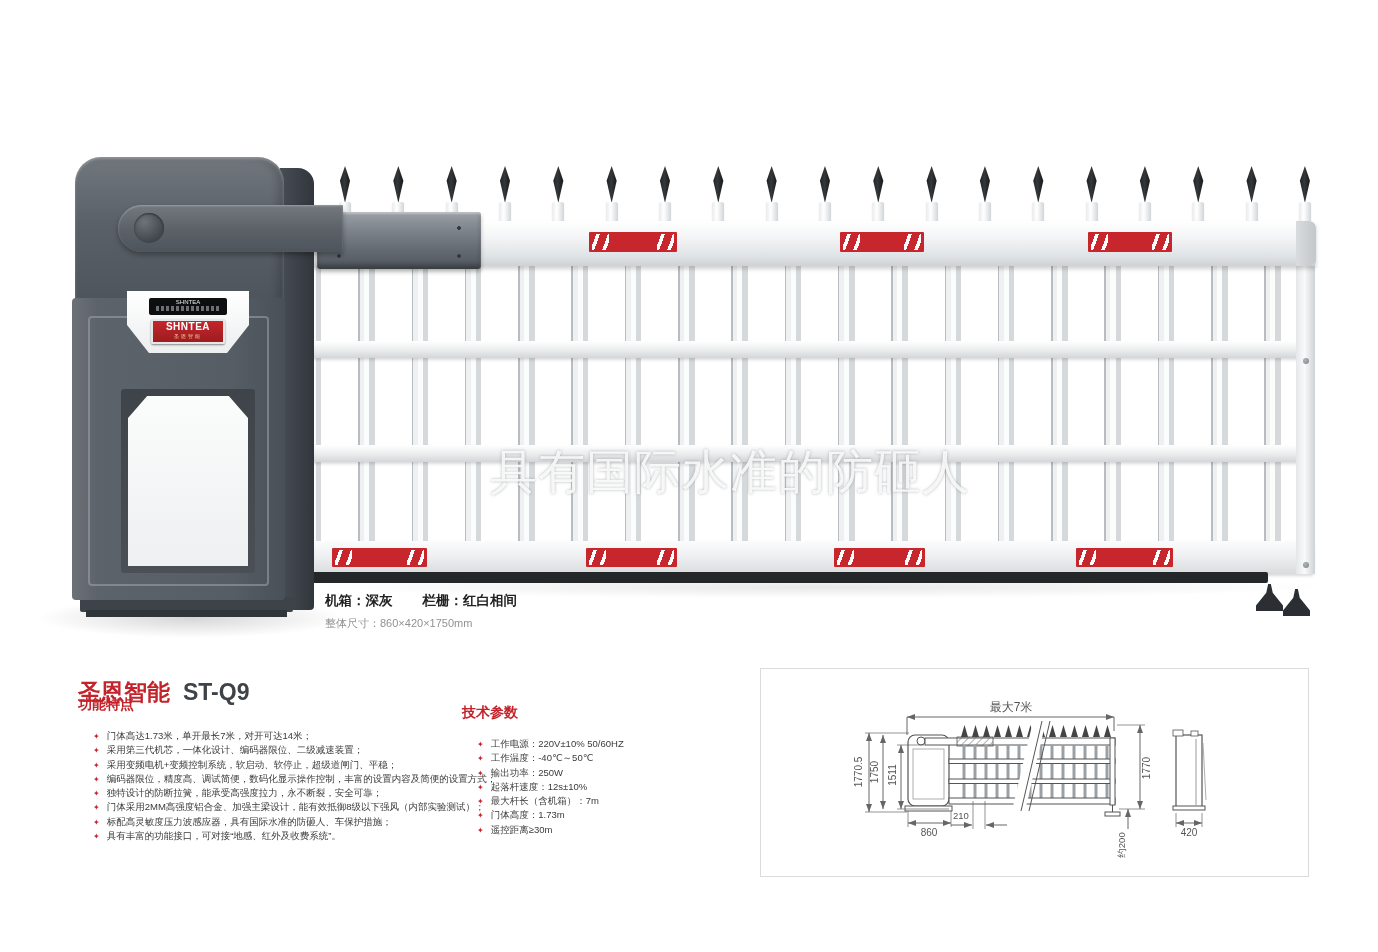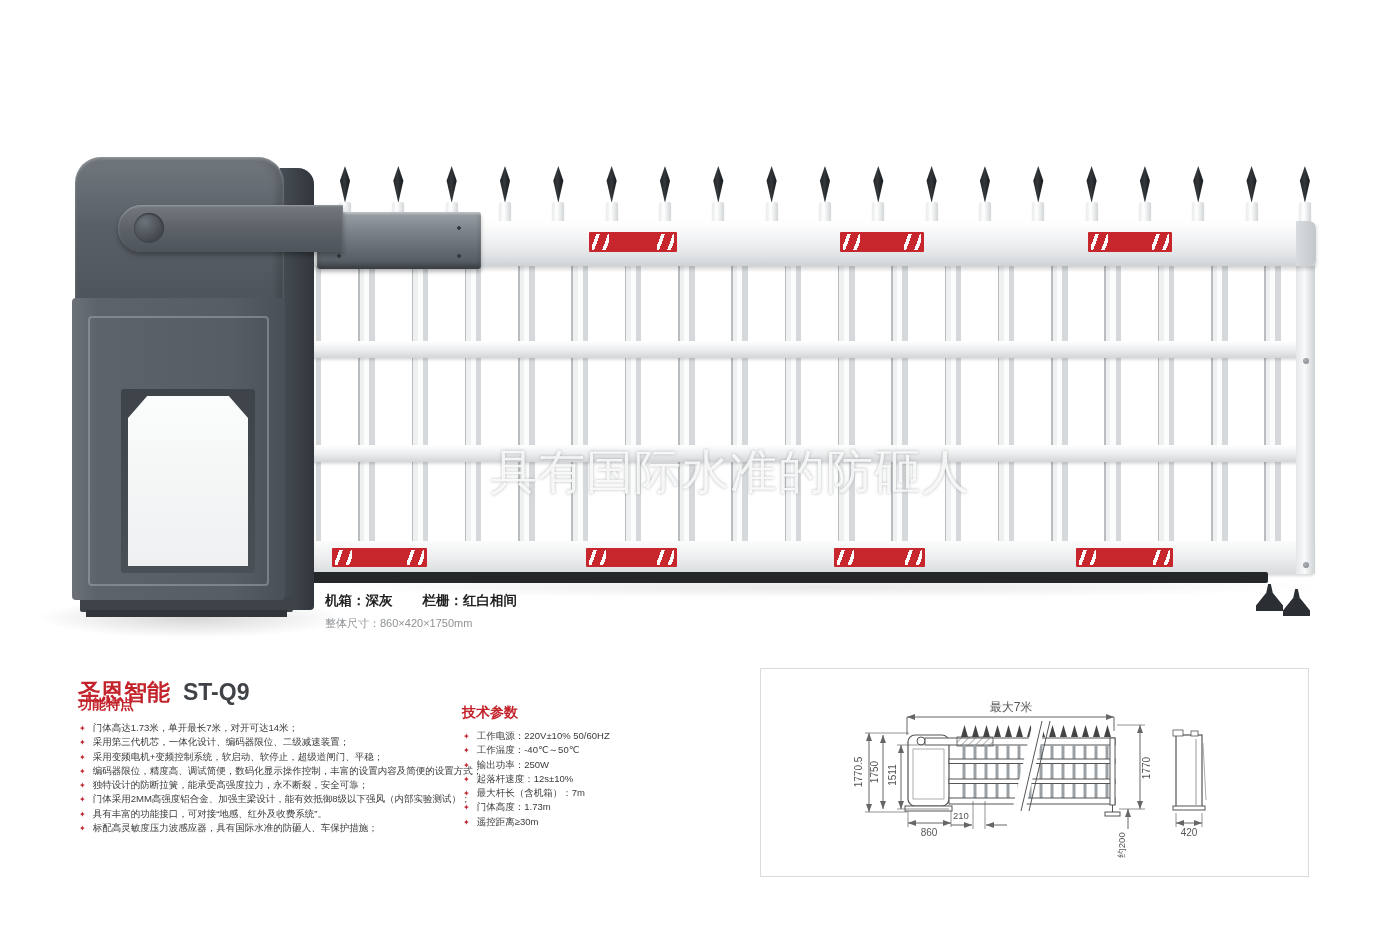--- a/index.html
+++ b/index.html
@@ -117,21 +117,21 @@
   .cap1{font-size:13.5px;font-weight:700;color:#222;}
   .cap1 span{margin-right:30px;}
   .cap2{margin-top:6px;font-size:11px;color:#8f9396;}
 
   
   .title{position:absolute;left:78px;top:662px;font-size:23px;white-space:nowrap;}
   .t-cn{color:#c3232b;font-weight:700;}
   .t-model{color:#3f4347;font-weight:700;margin-left:13px;}
 
   .col h2{margin:0 0 7px 0;font-size:14px;font-weight:700;color:#c3232b;}
-  .col ul{margin:1px;padding:0;list-style:none;}
+  .col ul{margin:15px;padding:0;list-style:none;}
   .col li{white-space:nowrap;height:14.3px;line-height:14.3px;font-size:9.5px;color:#3a3a3a;}
   .blt{color:#c3232b;font-size:8px;margin-right:7px;}
   .features{position:absolute;left:78px;top:696px;width:380px;}
   .specs{position:absolute;left:462px;top:704px;width:270px;}
 
   .diagram-box{position:absolute;left:760px;top:668px;width:547px;height:207px;
     border:1px solid #d9dbdd;background:#fff;box-sizing:content-box;}
   .diagram-box svg{display:block;}
   .dtxt{font-family:"Liberation Sans","DejaVu Sans",sans-serif;fill:#555;}
 </style>
@@ -191,20 +191,29 @@
 
     <div class="bracket"></div>
 
     <div class="cab-side"></div>
     <div class="cab-head"></div>
     <div class="cab-arm">
       <div class="pivot"></div>
     </div>
     <div class="cab-body">
       <div class="panel-outline"></div>
+    </div>
+    <div class="logo-panel">
+      <div class="nameplate">
+        <span>SHNTEA</span>
+      </div>
+      <div class="badge">
+        <span class="b-main">SHNTEA</span>
+        <span class="b-sub">圣恩智能</span>
+      </div>
     </div>
     <div class="display-window">
       <div class="win-white"></div>
     </div>
     <div class="cab-base"></div>
     <div class="cab-base2"></div>
 
     <div class="watermark">具有国际水准的防砸人</div>
   </section>
 
@@ -219,22 +228,22 @@
 
   <div class="col features">
     <h2>功能特点</h2>
     <ul id="features-list">
         <li><span class="blt">✦</span><span>门体高达1.73米，单开最长7米，对开可达14米；</span></li>
         <li><span class="blt">✦</span><span>采用第三代机芯，一体化设计、编码器限位、二级减速装置；</span></li>
         <li><span class="blt">✦</span><span>采用变频电机+变频控制系统，软启动、软停止，超级道闸门、平稳；</span></li>
         <li><span class="blt">✦</span><span>编码器限位，精度高、调试简便，数码化显示操作控制，丰富的设置内容及简便的设置方式；</span></li>
         <li><span class="blt">✦</span><span>独特设计的防断拉簧，能承受高强度拉力，永不断裂，安全可靠；</span></li>
         <li><span class="blt">✦</span><span>门体采用2MM高强度铝合金、加强主梁设计，能有效抵御8级以下强风（内部实验测试）；</span></li>
+        <li><span class="blt">✦</span><span>标配高灵敏度压力波感应器，具有国际水准的防砸人、车保护措施；</span></li>
         <li><span class="blt">✦</span><span>具有丰富的功能接口，可对接“地感、红外及收费系统”。</span></li>
-        <li><span class="blt">✦</span><span>标配高灵敏度压力波感应器，具有国际水准的防砸人、车保护措施；</span></li>
       </ul>
   </div>
 
   <div class="col specs">
     <h2>技术参数</h2>
     <ul id="specs-list">
         <li><span class="blt">✦</span><span>工作电源：220V±10% 50/60HZ</span></li>
         <li><span class="blt">✦</span><span>工作温度：-40℃～50℃</span></li>
         <li><span class="blt">✦</span><span>输出功率：250W</span></li>
         <li><span class="blt">✦</span><span>起落杆速度：12s±10%</span></li>

